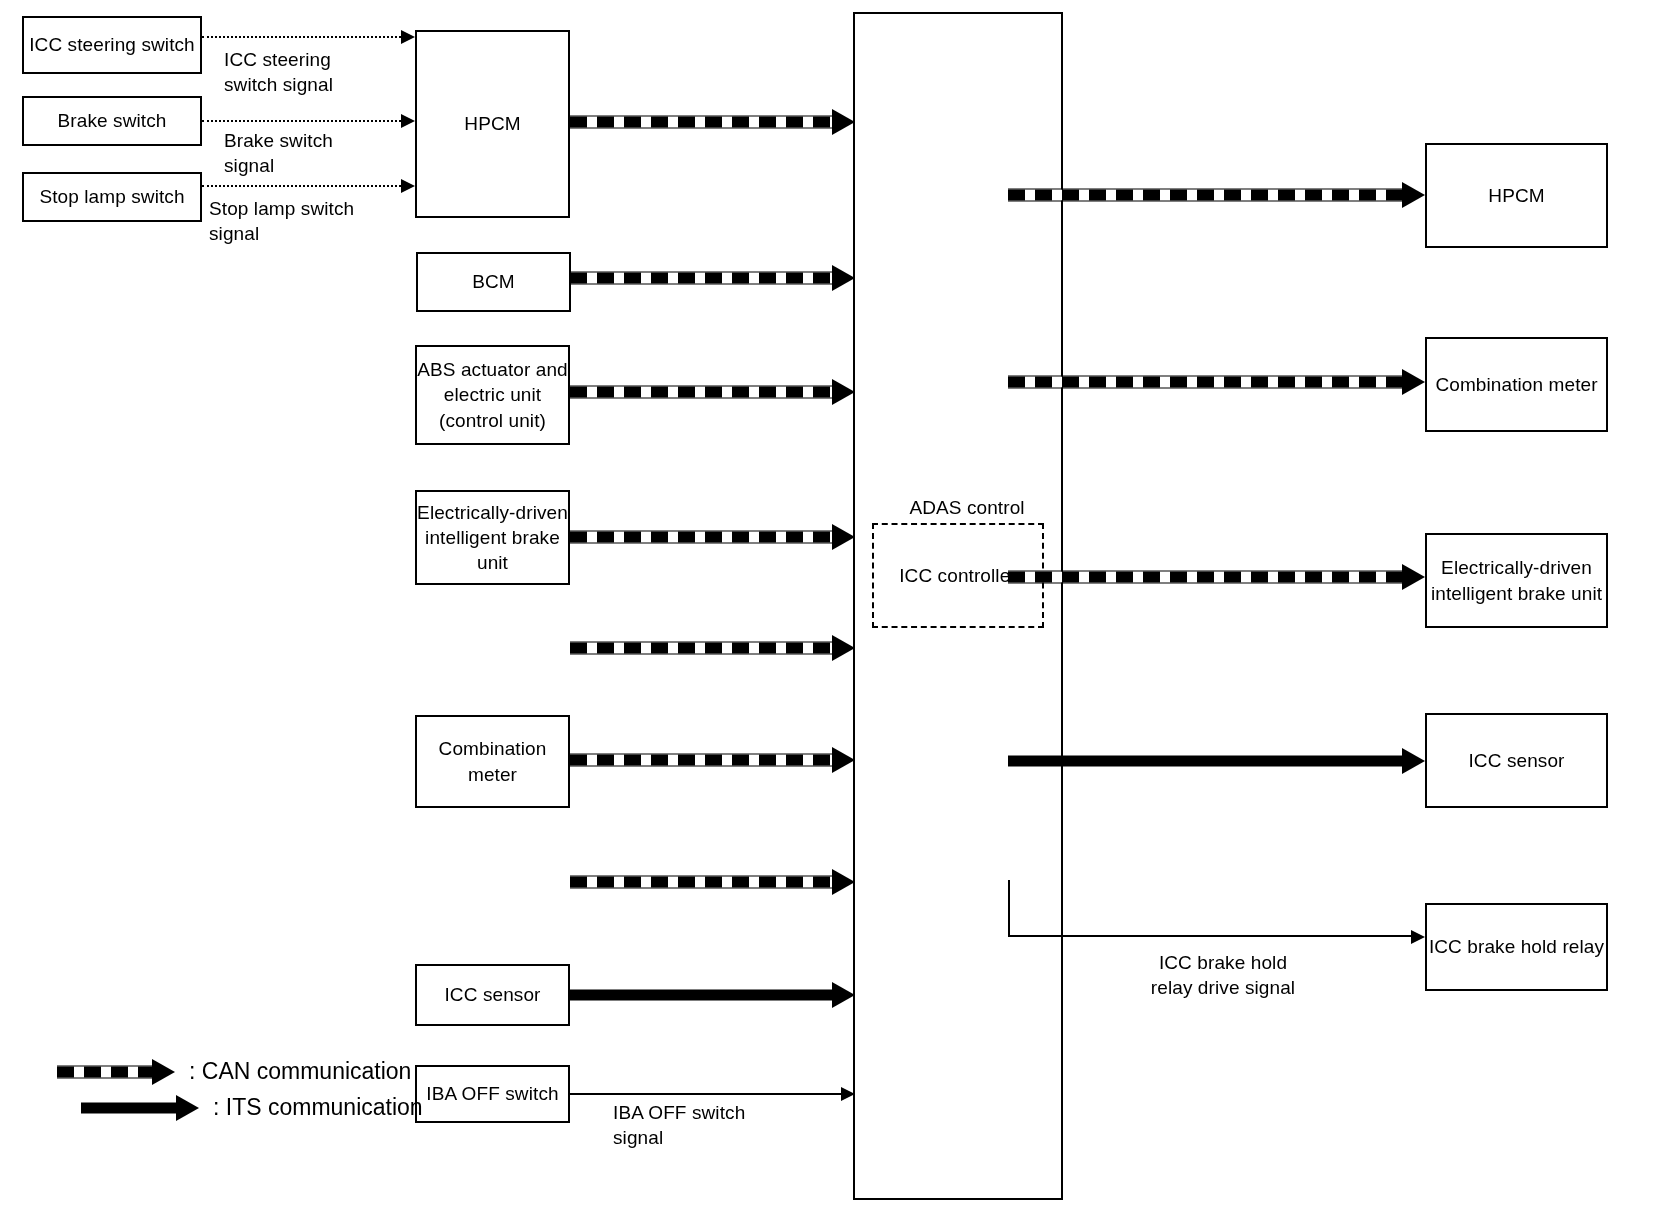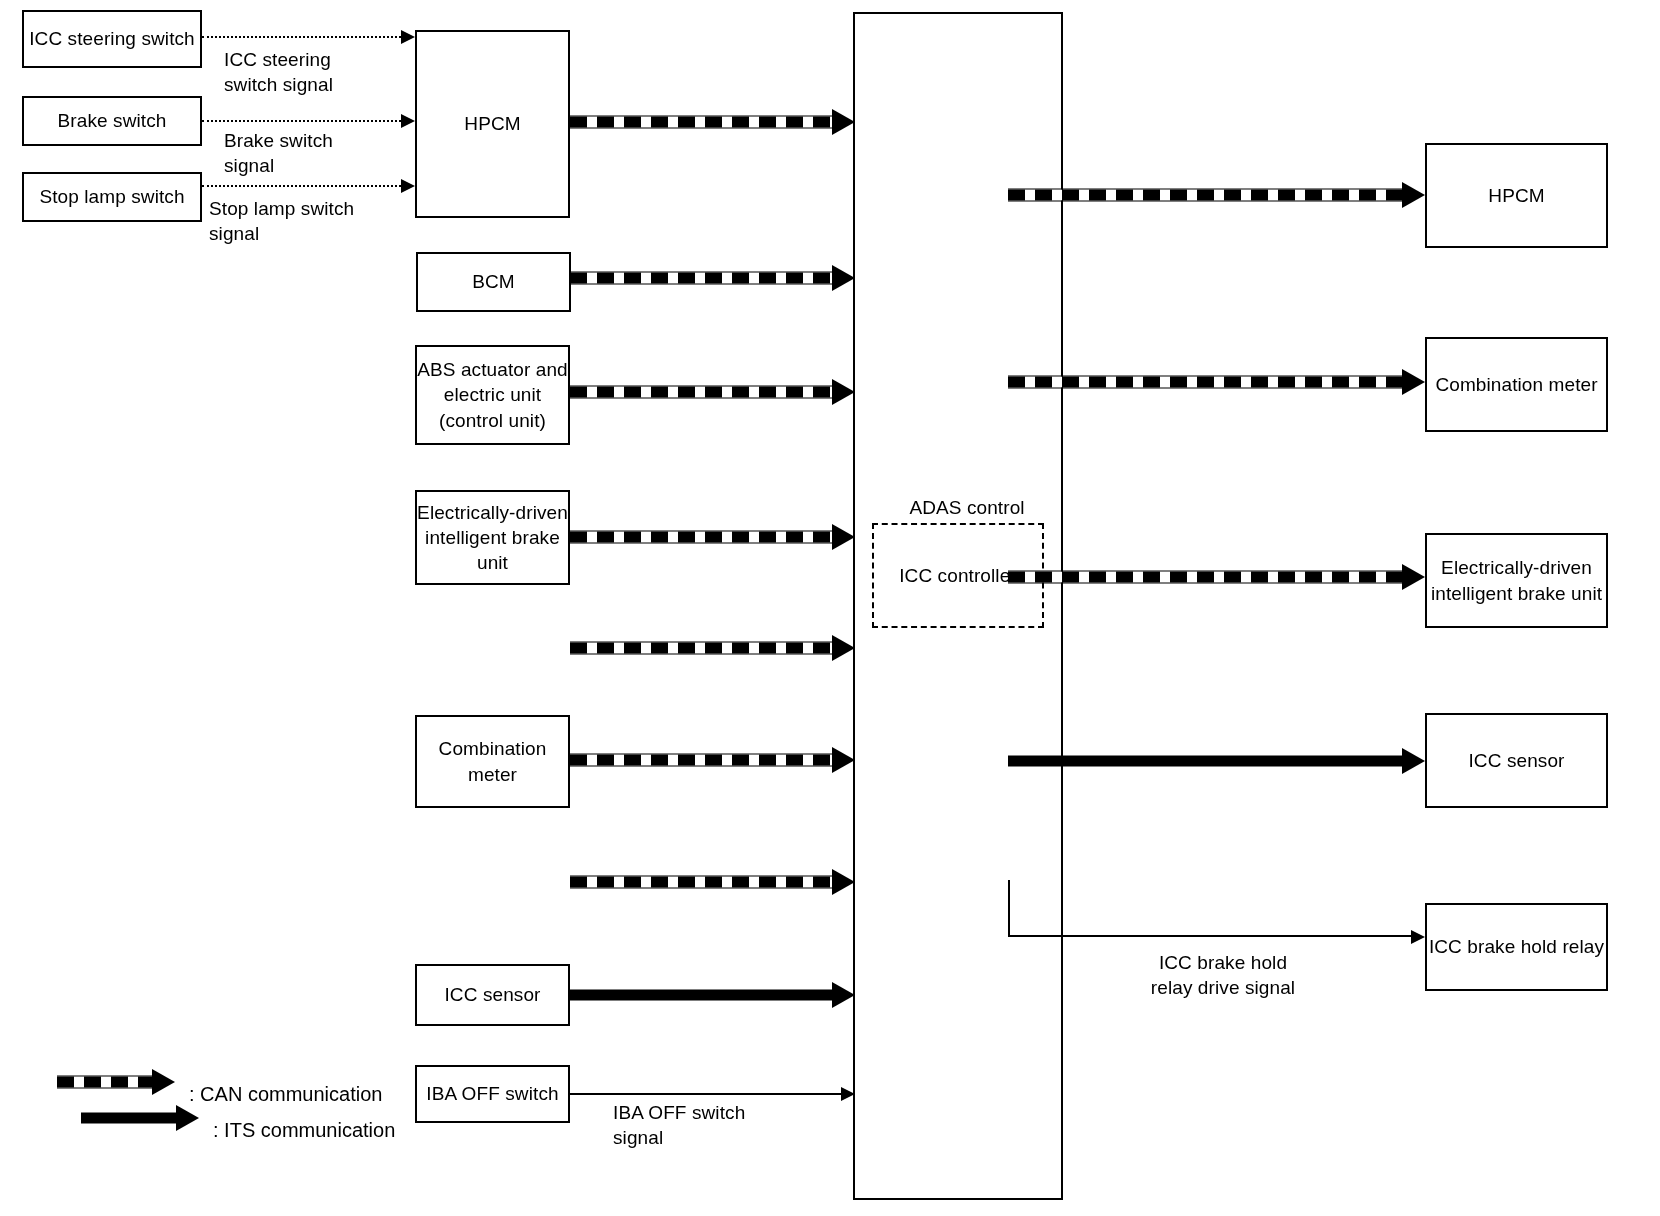--- a/index.html
+++ b/index.html
@@ -108,29 +108,29 @@
   .elbow .head{
     position:absolute;right:0;bottom:0;
     width:0;height:0;
     border-top:7px solid transparent;
     border-bottom:7px solid transparent;
     border-left:14px solid #000;
     transform:translateY(50%);
   }
   
   .legend-row{position:absolute;display:flex;align-items:center;}
-  .legend-text{margin-left:14px;font-size:20px;white-space:nowrap;margin-top:25px;}
+  .legend-text{margin-left:14px;font-size:23px;white-space:nowrap;}
   .legend-arrow{position:relative;width:118px;height:26px;}
 </style>
 </head>
 <body>
 
 <div id="canvas">
 
-  <div class="box" style="left:22px;top:10px;width:180px;height:58px;">
+  <div class="box" style="left:22px;top:16px;width:180px;height:58px;">
     <span>ICC steering
 switch</span>
   </div>
   <div class="box" style="left:22px;top:96px;width:180px;height:50px;">
     <span>Brake switch</span>
   </div>
   <div class="box" style="left:22px;top:172px;width:180px;height:50px;">
     <span>Stop lamp
 switch</span>
   </div>

